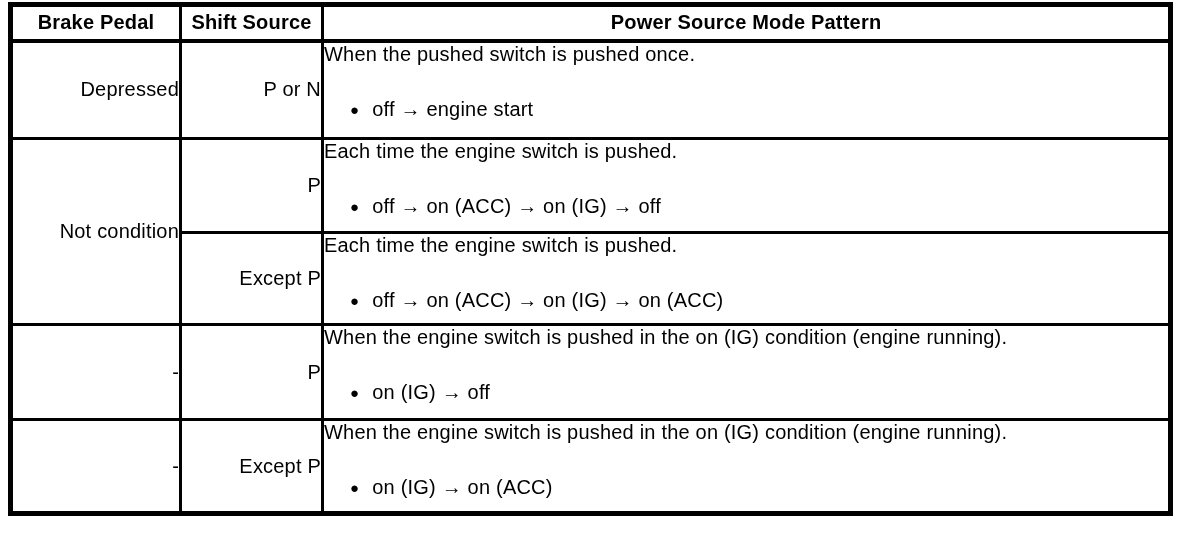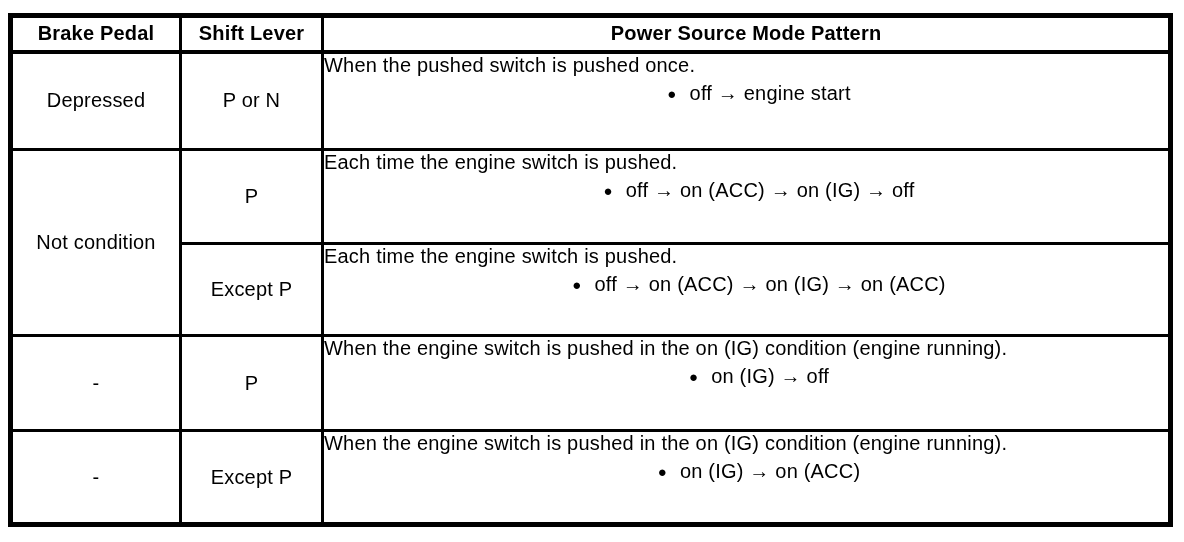--- a/index.html
+++ b/index.html
@@ -8,57 +8,57 @@
     padding: 0;
     width: 1184px;
     height: 542px;
     background: #ffffff;
     font-family: "Liberation Sans", sans-serif;
     color: #000000;
   }
   .doc-table {
     position: absolute;
     left: 8px;
-    top: 13px;
+    top: 2px;
     width: 1165px;
     border-collapse: collapse;
     table-layout: fixed;
     border: 5px solid #000;
     font-size: 20px;
     letter-spacing: 0.2px;
   }
   .doc-table th, .doc-table td {
     border: 3px solid #000;
     padding: 0;
   }
   .doc-table thead th {
     border-bottom: 4px solid #000;
     font-weight: bold;
     text-align: center;
     height: 36px;
     font-size: 20px;
   }
   .cell-center {
-    text-align: center;
+    text-align: right;
     vertical-align: middle;
   }
   .desc-cell {
     vertical-align: top;
     padding: 8px 4px 6px 6px;
   }
   .desc-line {
     line-height: 23px;
     white-space: nowrap;
     overflow: hidden;
   }
   .bullet-line {
+    margin-top: 31px;
     padding-left: 26px;
-    line-height: 33px;
+    line-height: 24px;
     white-space: nowrap;
-    text-align: center;
   }
   .bullet-dot {
     font-size: 15px;
     margin-right: 13px;
     vertical-align: 1px;
   }
   tr.r1 { height: 98px; }
   tr.r2 { height: 94px; }
   tr.r3 { height: 92px; }
   tr.r4 { height: 95px; }
@@ -69,21 +69,21 @@
 
 <table class="doc-table">
   <colgroup>
     <col style="width:170px">
     <col style="width:142px">
     <col>
   </colgroup>
   <thead>
     <tr>
       <th>Brake Pedal</th>
-      <th>Shift Lever</th>
+      <th>Shift Source</th>
       <th>Power Source Mode Pattern</th>
     </tr>
   </thead>
   <tbody>
     <tr class="r1">
       <td class="cell-center">Depressed</td>
       <td class="cell-center">P or N</td>
       <td class="desc-cell">
         <div class="desc-line">When the pushed switch is pushed once.</div>
         <div class="bullet-line">

